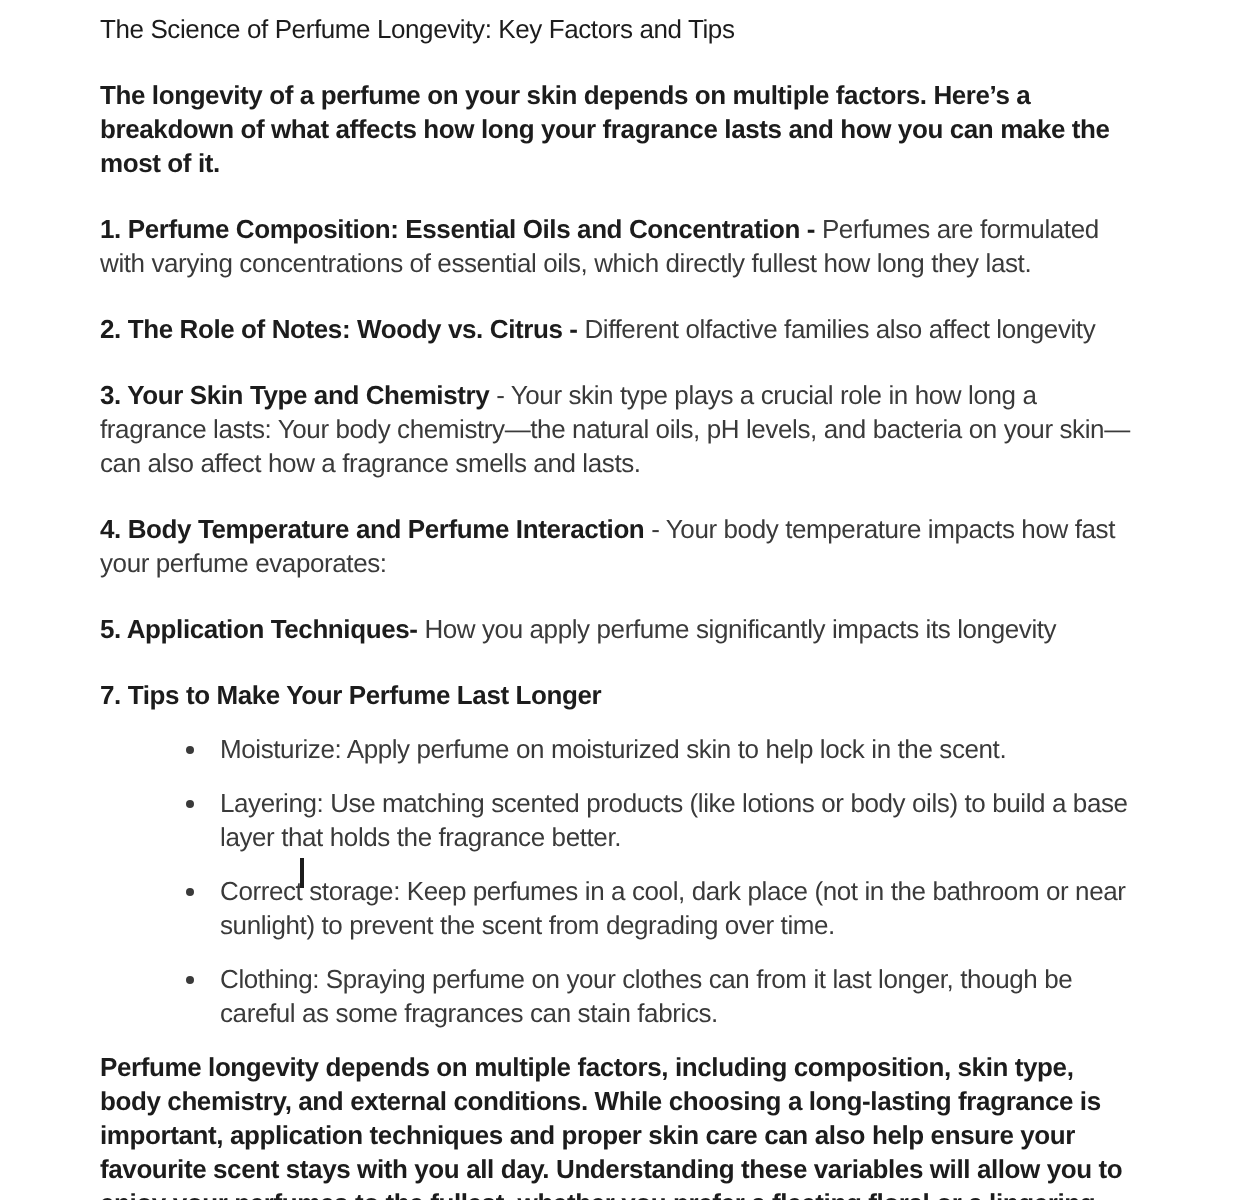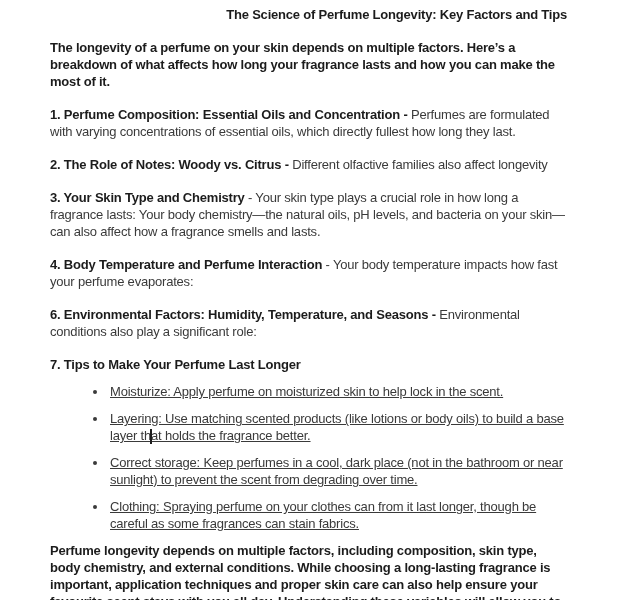--- a/index.html
+++ b/index.html
@@ -16,40 +16,39 @@
     background: var(--background, #ffffff);
     font-family: "Liberation Sans", "DejaVu Sans", sans-serif;
     font-size: 13px;
     line-height: 17px;
     letter-spacing: -0.2px;
     color: var(--body-text, #3a3a3a);
     overflow: hidden;
   }
   .title {
     margin: 0 0 10px 0;
-    text-align: right;
-    font-weight: 700;
+    text-align: left;
+    font-weight: 400;
     color: var(--heading-text, #1c1c1c);
   }
   .para {
     margin: 16px 0 10px 0;
   }
   .bold, .hd {
     font-weight: 700;
     color: var(--heading-text, #1c1c1c);
   }
   ul.tips {
     margin: 0 0 10px 0;
     padding: 0 0 0 58px;
     list-style: disc;
   }
   ul.tips li {
     margin: 0 0 10px 0;
     padding-left: 2px;
-    text-decoration: underline;
   }
   .conclusion {
     margin: 0;
   }
   .caret {
     position: absolute;
     left: 150px;
     top: 429px;
     width: 1.5px;
     height: 15px;
@@ -78,25 +77,25 @@
   <p class="para">
     <b class="hd">3. Your Skin Type and Chemistry</b>
     <span>- Your skin type plays a crucial role in how long a fragrance lasts: Your body chemistry—the natural oils, pH levels, and bacteria on your skin—can also affect how a fragrance smells and lasts.</span>
   </p>
 
   <p class="para">
     <b class="hd">4. Body Temperature and Perfume Interaction</b>
     <span>- Your body temperature impacts how fast your perfume evaporates:</span>
   </p>
 
+  <p class="para">
+    <b class="hd">5. Application Techniques-</b>
+    <span>How you apply perfume significantly impacts its longevity</span>
+  </p>
 
-  <p class="para">
-    <b class="hd">6. Environmental Factors: Humidity, Temperature, and Seasons -</b>
-    <span>Environmental conditions also play a significant role:</span>
-  </p>
 
   <p class="para bold">7. Tips to Make Your Perfume Last Longer</p>
 
   <ul class="tips">
     <li>Moisturize: Apply perfume on moisturized skin to help lock in the scent.</li>
     <li>Layering: Use matching scented products (like lotions or body oils) to build a base layer that holds the fragrance better.</li>
     <li>Correct storage: Keep perfumes in a cool, dark place (not in the bathroom or near sunlight) to prevent the scent from degrading over time.</li>
     <li>Clothing: Spraying perfume on your clothes can from it last longer, though be careful as some fragrances can stain fabrics.</li>
   </ul>
 

